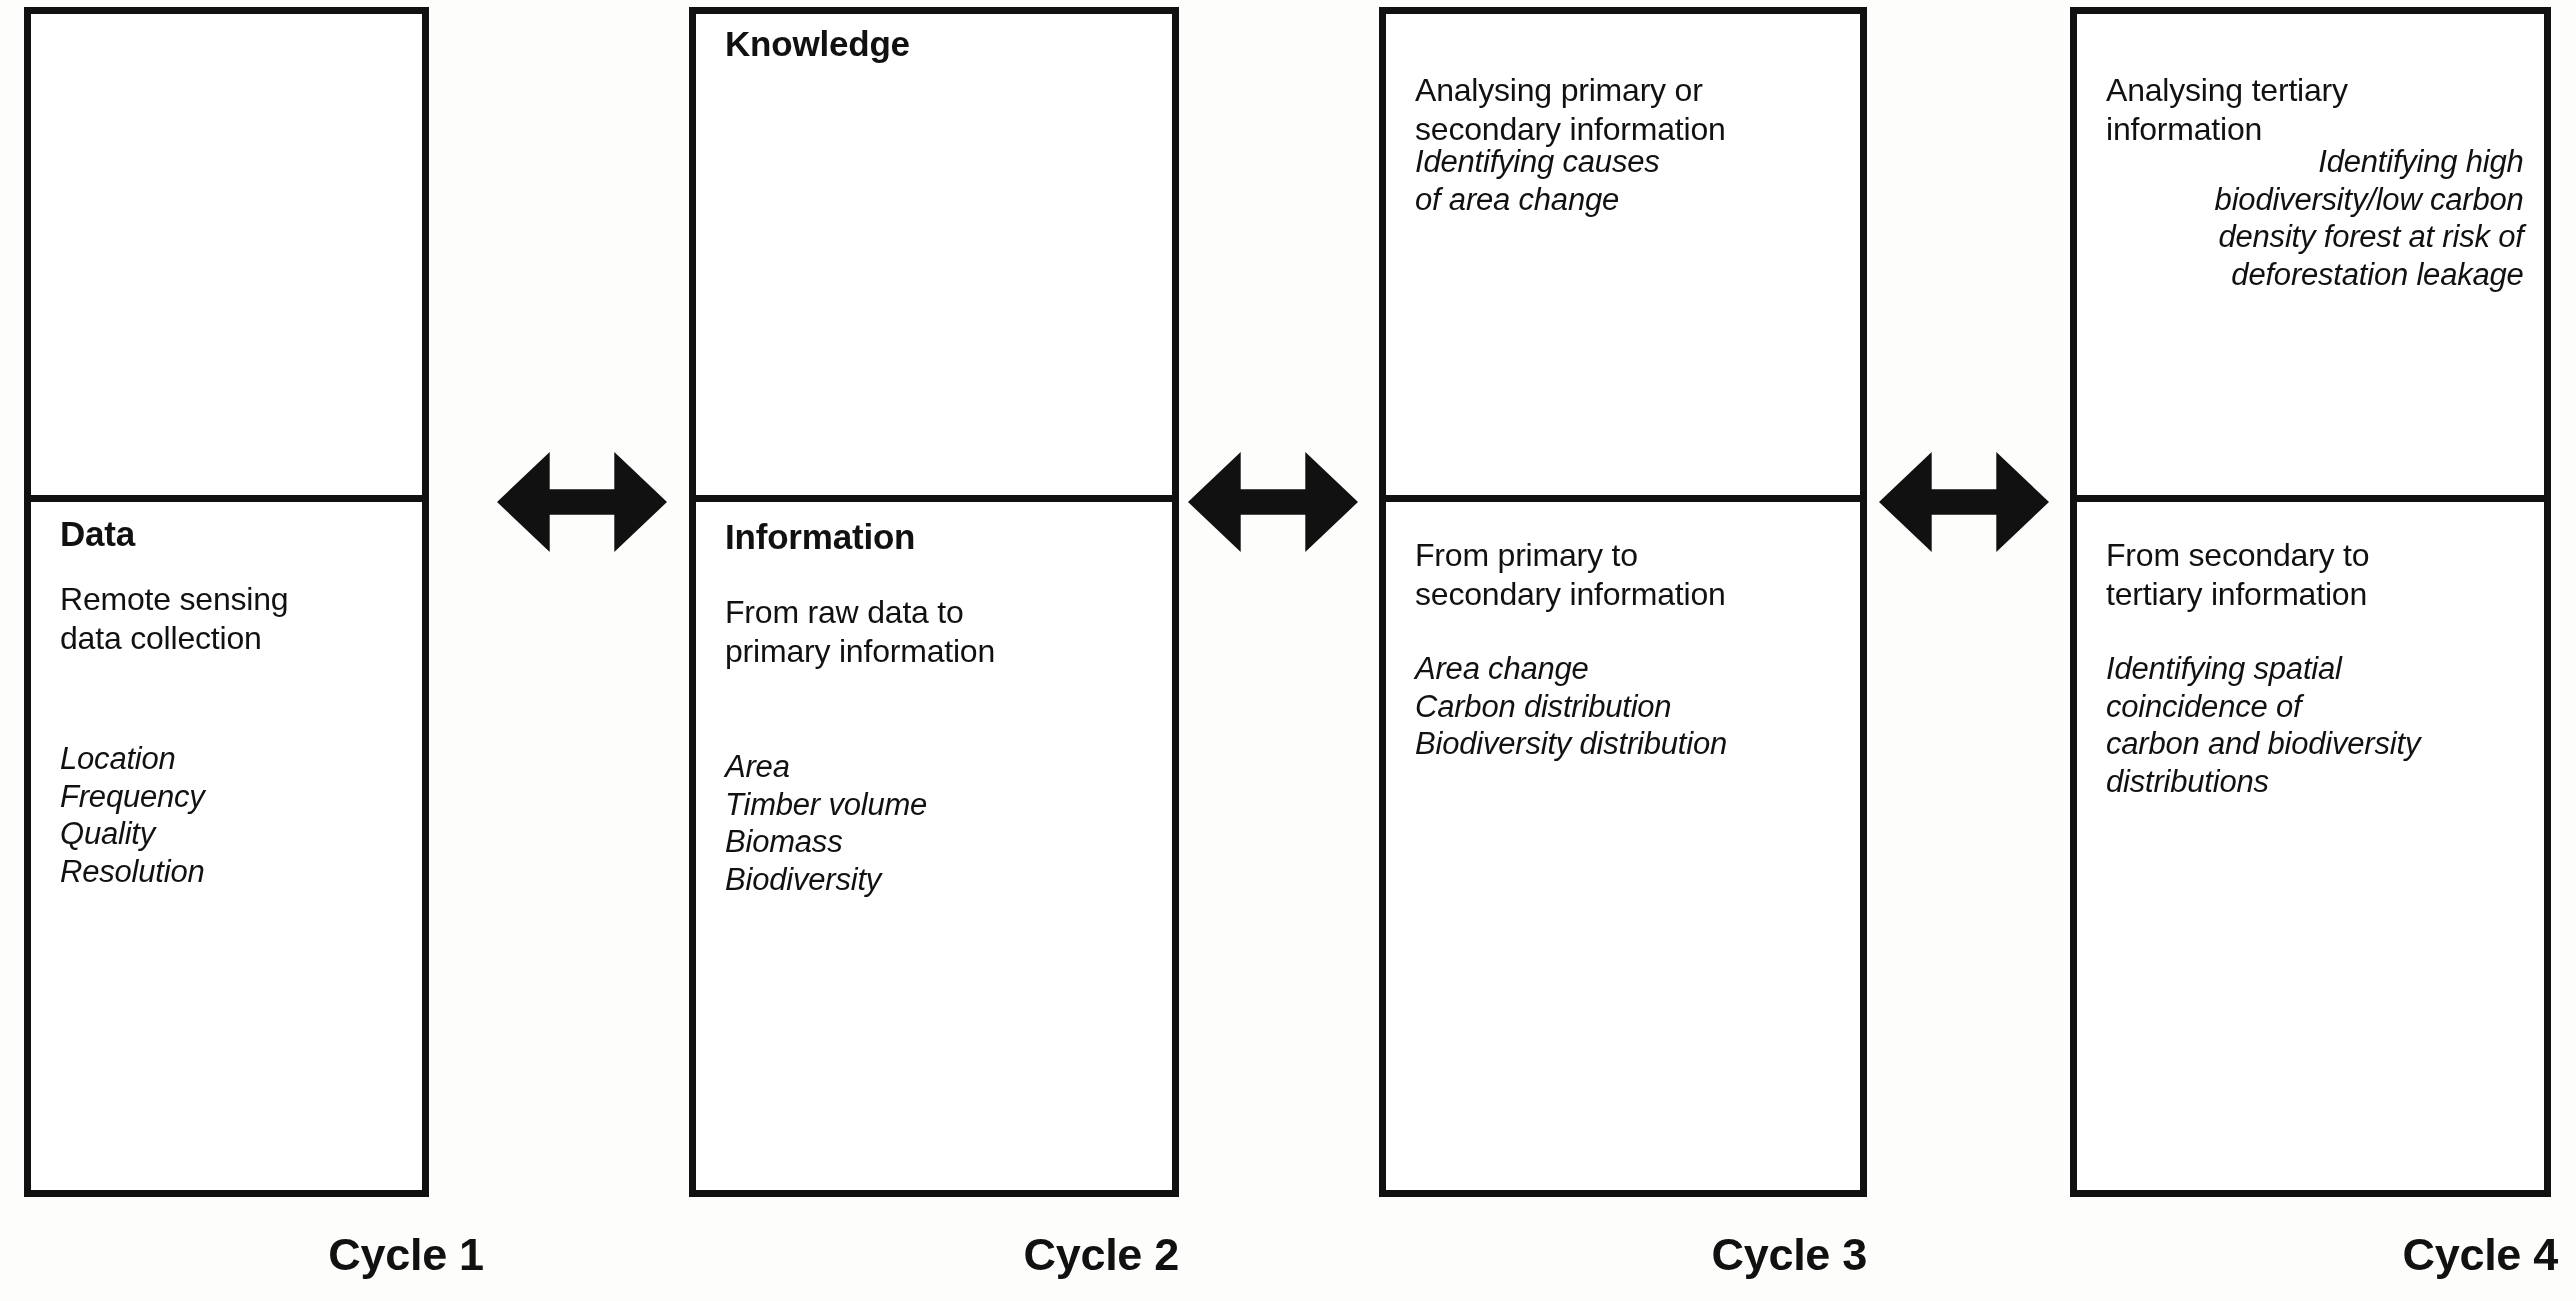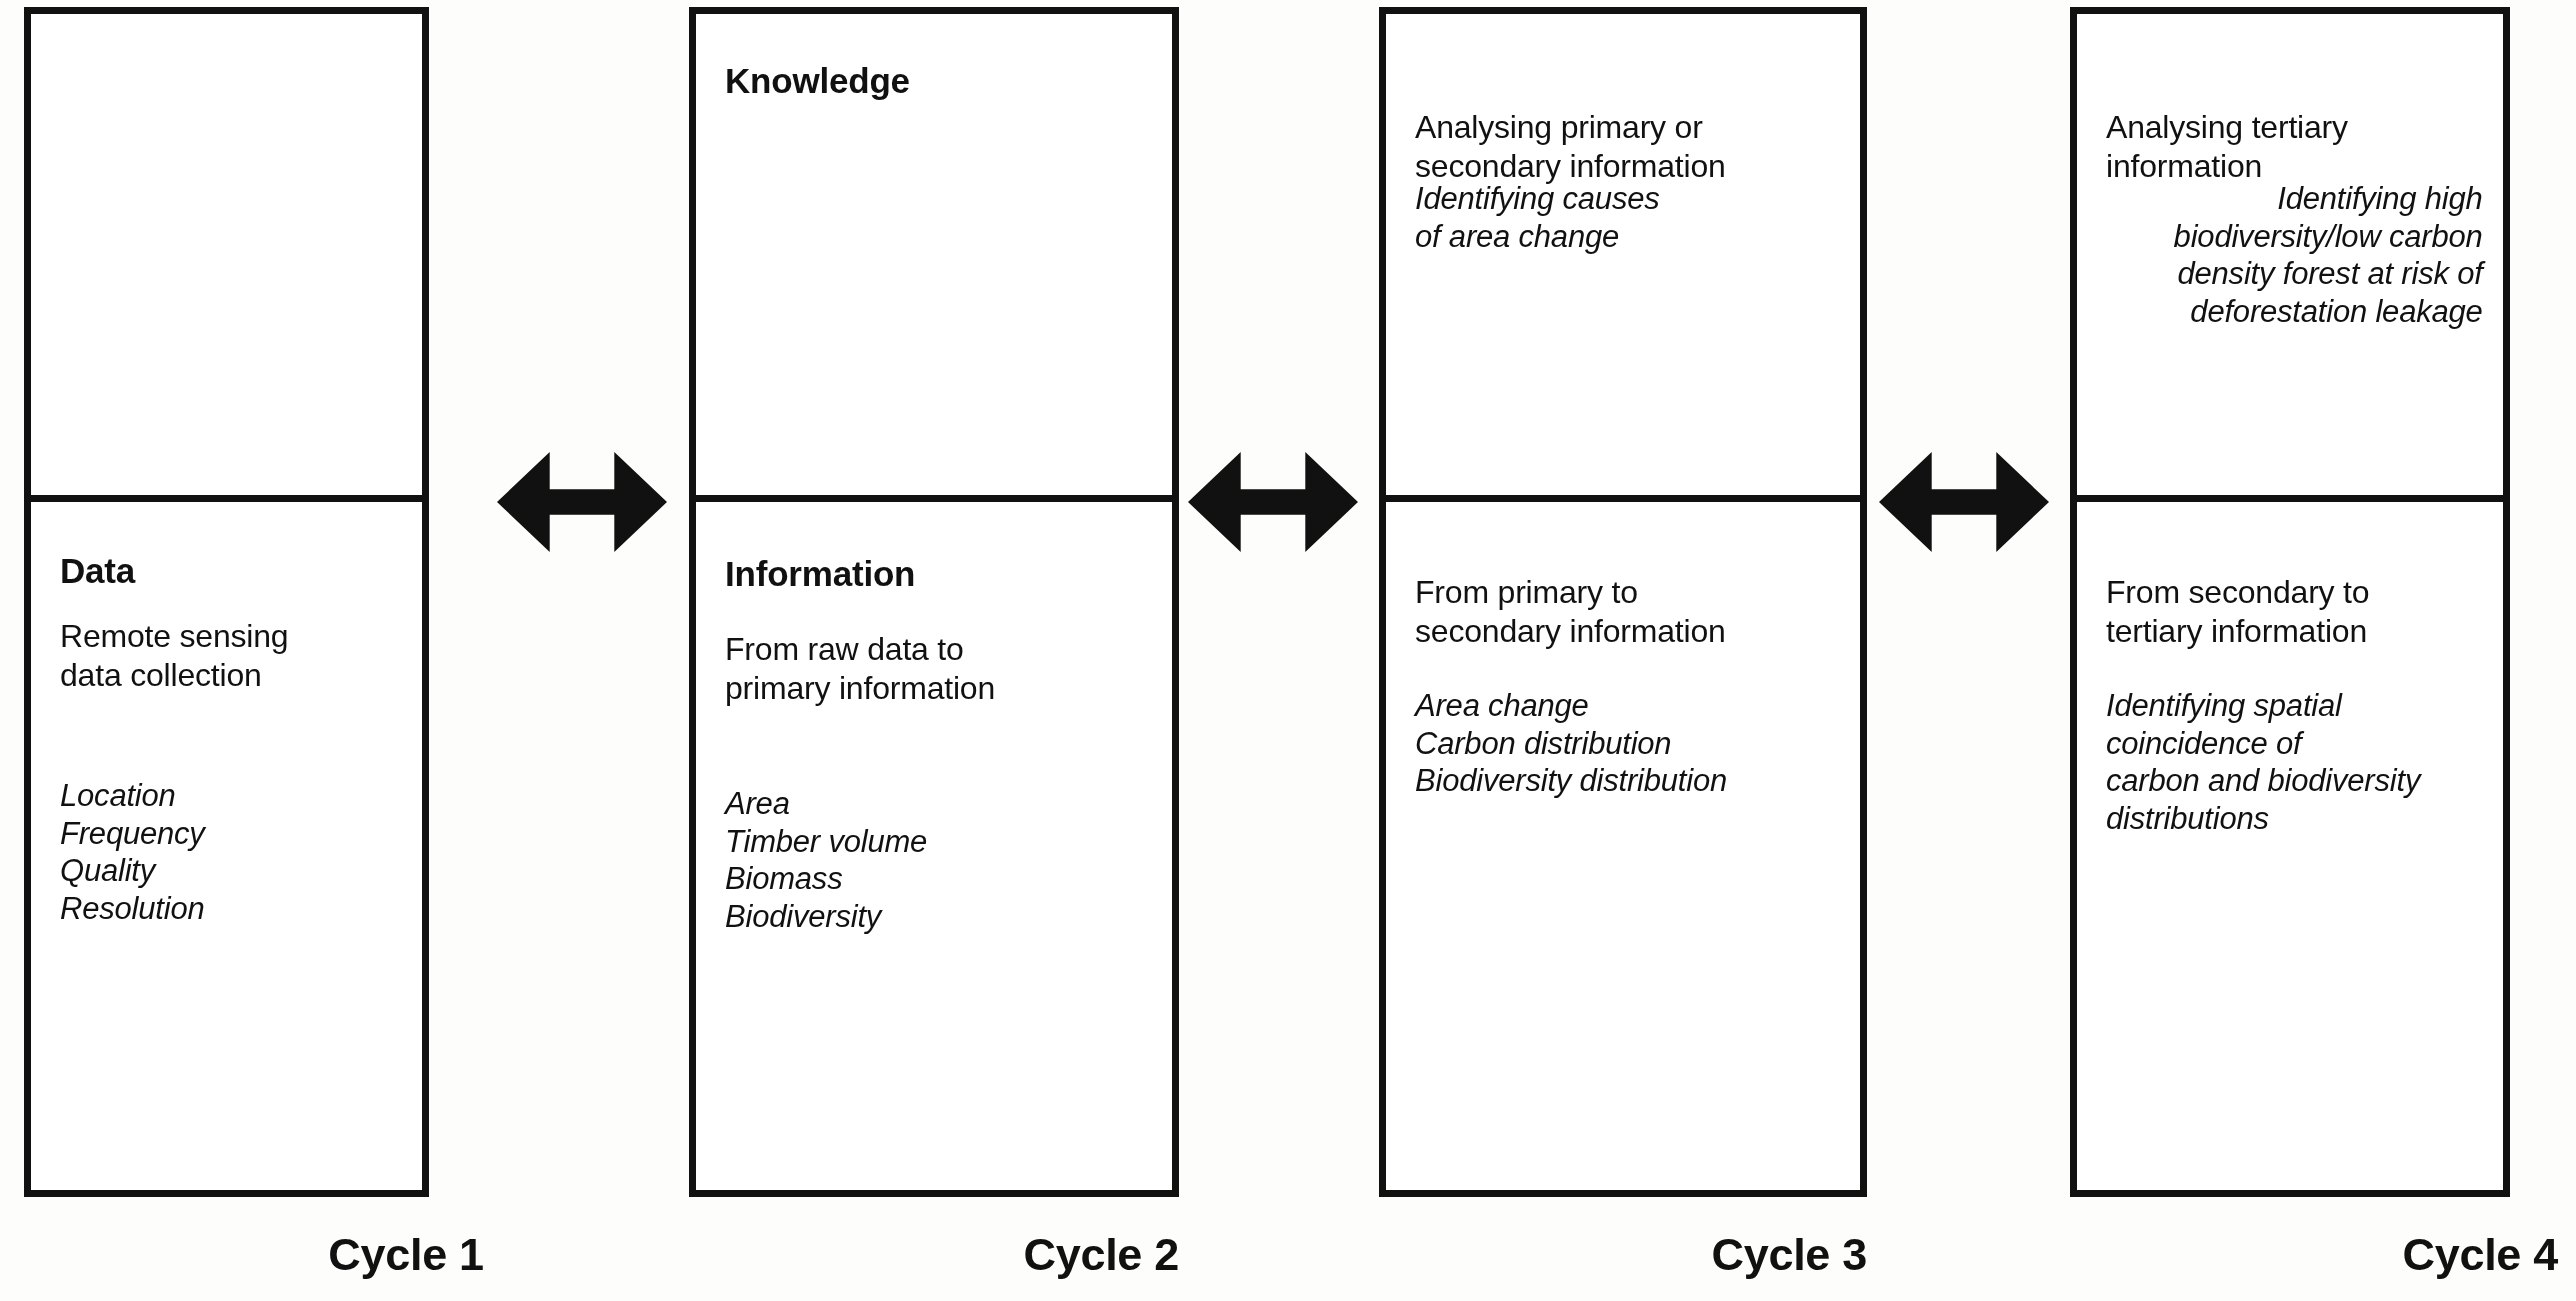--- a/index.html
+++ b/index.html
@@ -28,21 +28,21 @@
     position: absolute;
     top: 6.8px;
     height: 1190px;
     box-sizing: border-box;
     border: 7.6px solid #111111;
     background: #ffffff;
   }
   .cycle-box.c1 { left: 24px;    width: 405px; }
   .cycle-box.c2 { left: 689px;  width: 490px; }
   .cycle-box.c3 { left: 1379px; width: 488px; }
-  .cycle-box.c4 { left: 2070px; width: 440px; }
+  .cycle-box.c4 { left: 2070px; width: 481px; }
 
   .box-upper {
     position: absolute;
     left: 0; right: 0;
     top: 0;
     height: 488px;
     box-sizing: border-box;
     border-bottom: 7.6px solid #111111;
     padding: 18.7px 29px 0 29px;
   }
@@ -75,21 +75,21 @@
   .italic-list {
     font-size: 31px;
     font-style: italic;
     line-height: 1.22;
     white-space: pre-line;
     margin: 0;
     letter-spacing: -0.2px;
   }
 
   
-  .slot { position: absolute; left: 29px; right: 20.4px; margin-top: 37px; }
+  .slot { position: absolute; left: 29px; right: 20.4px; }
 
   
   .c1 .lower-heading { top: 12px; }
   .c1 .lower-body    { top: 78px; }
   .c1 .lower-italic  { top: 238px; }
 
   
   .c2 .upper-heading { top: 10.2px; }
   .c2 .lower-heading { top: 15.3px; }
   .c2 .lower-body    { top: 91px; }

